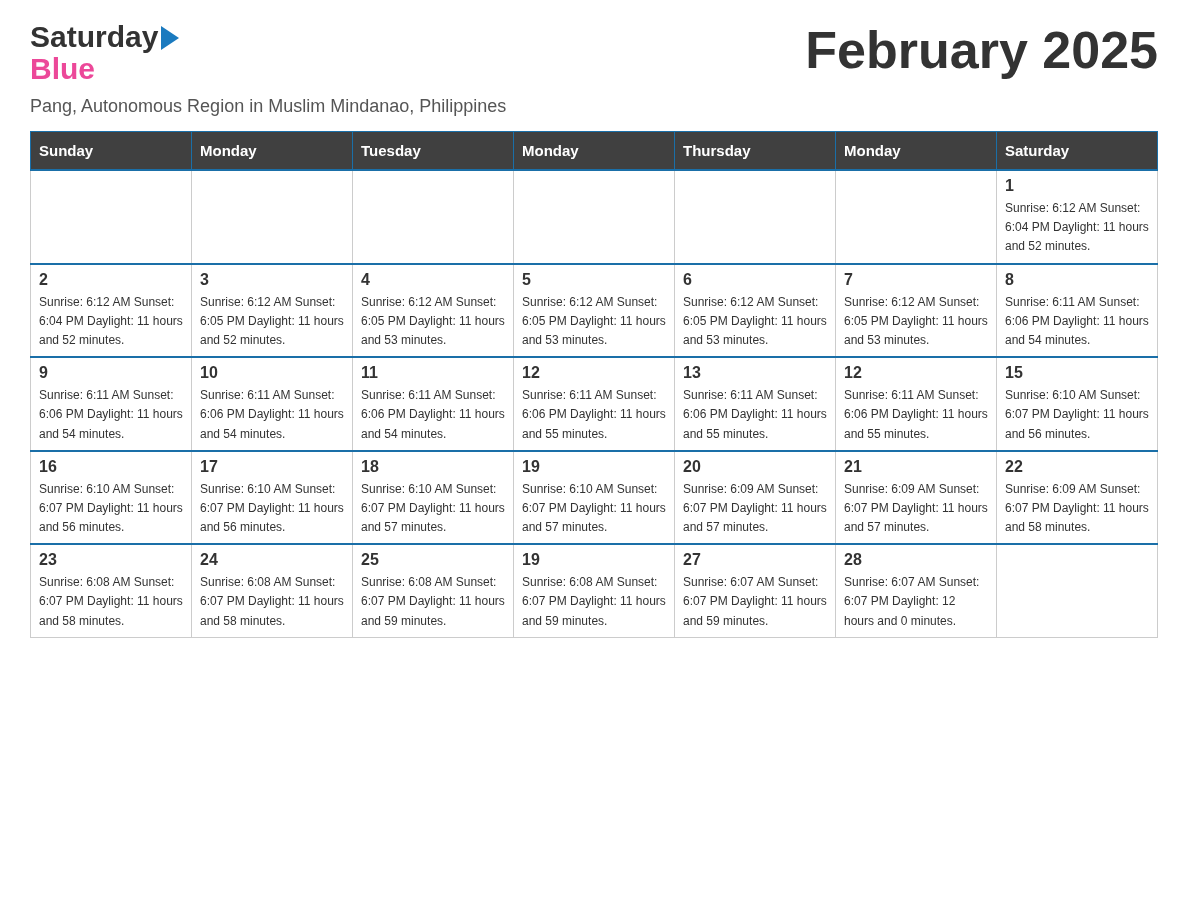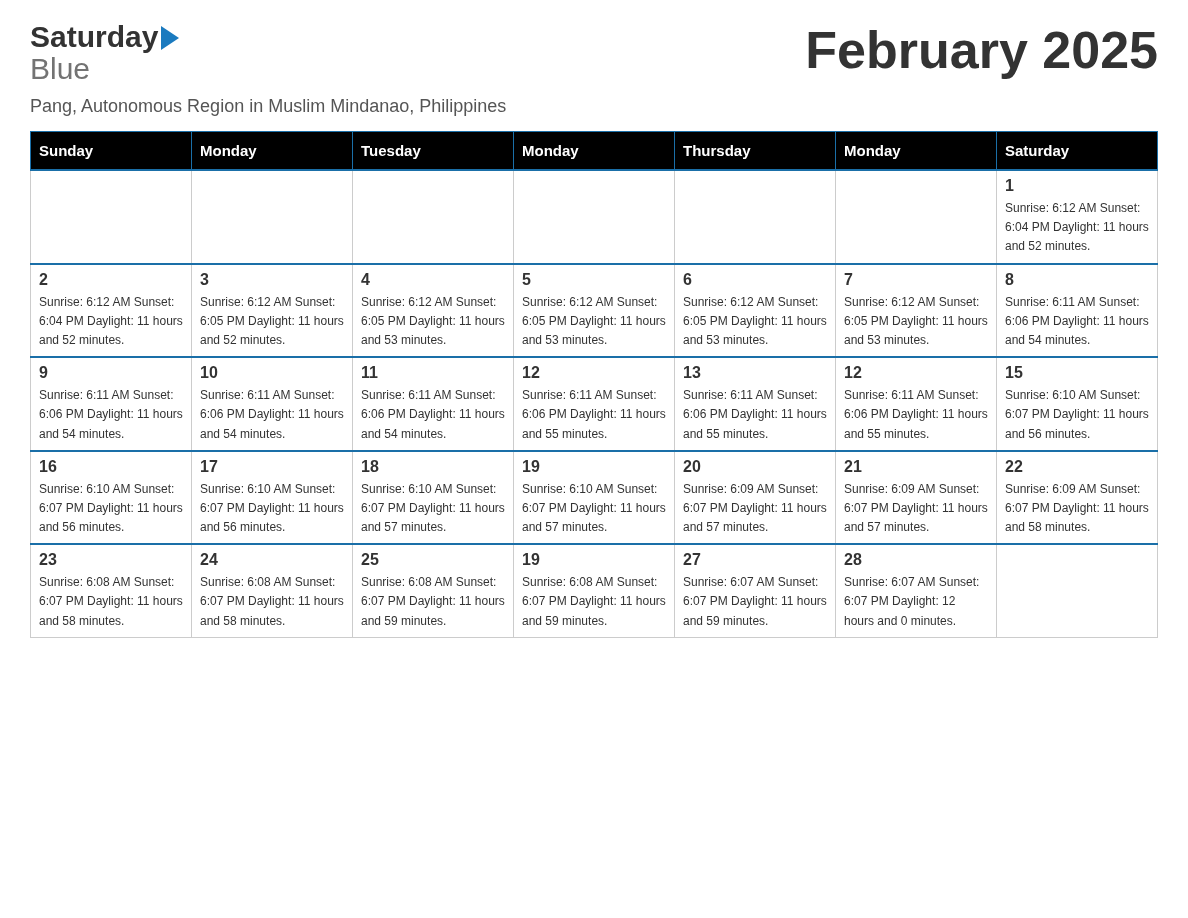--- a/index.html
+++ b/index.html
@@ -30,21 +30,21 @@
       text-align: left;
       font-size: 18px;
       color: #555;
       margin-bottom: 14px;
     }
     .calendar {
       width: 100%;
       border-collapse: collapse;
     }
     .calendar th {
-      background-color: #000000;
+      background-color: #404040;
       color: #fff;
       padding: 10px 8px;
       font-size: 15px;
       font-weight: bold;
       text-align: left;
       border: 1px solid #1a6fa8;
     }
     .calendar td {
       vertical-align: top;
       border: 1px solid #ccc;
@@ -85,22 +85,22 @@
       height: 0;
       border-top: 12px solid transparent;
       border-bottom: 12px solid transparent;
       border-left: 18px solid #1a7abf;
       display: inline-block;
       margin-left: 3px;
       margin-bottom: -2px;
     }
     .logo-blue-word {
       font-size: 30px;
-      font-weight: normal;
-      color: #737373;
+      font-weight: bold;
+      color: #ec4899;
       margin-top: -2px;
     }
   </style>
 </head>
 <body>
 
 <div class="header">
   <div class="logo">
     <div class="logo-row">
       <span class="logo-general">Saturday</span>

